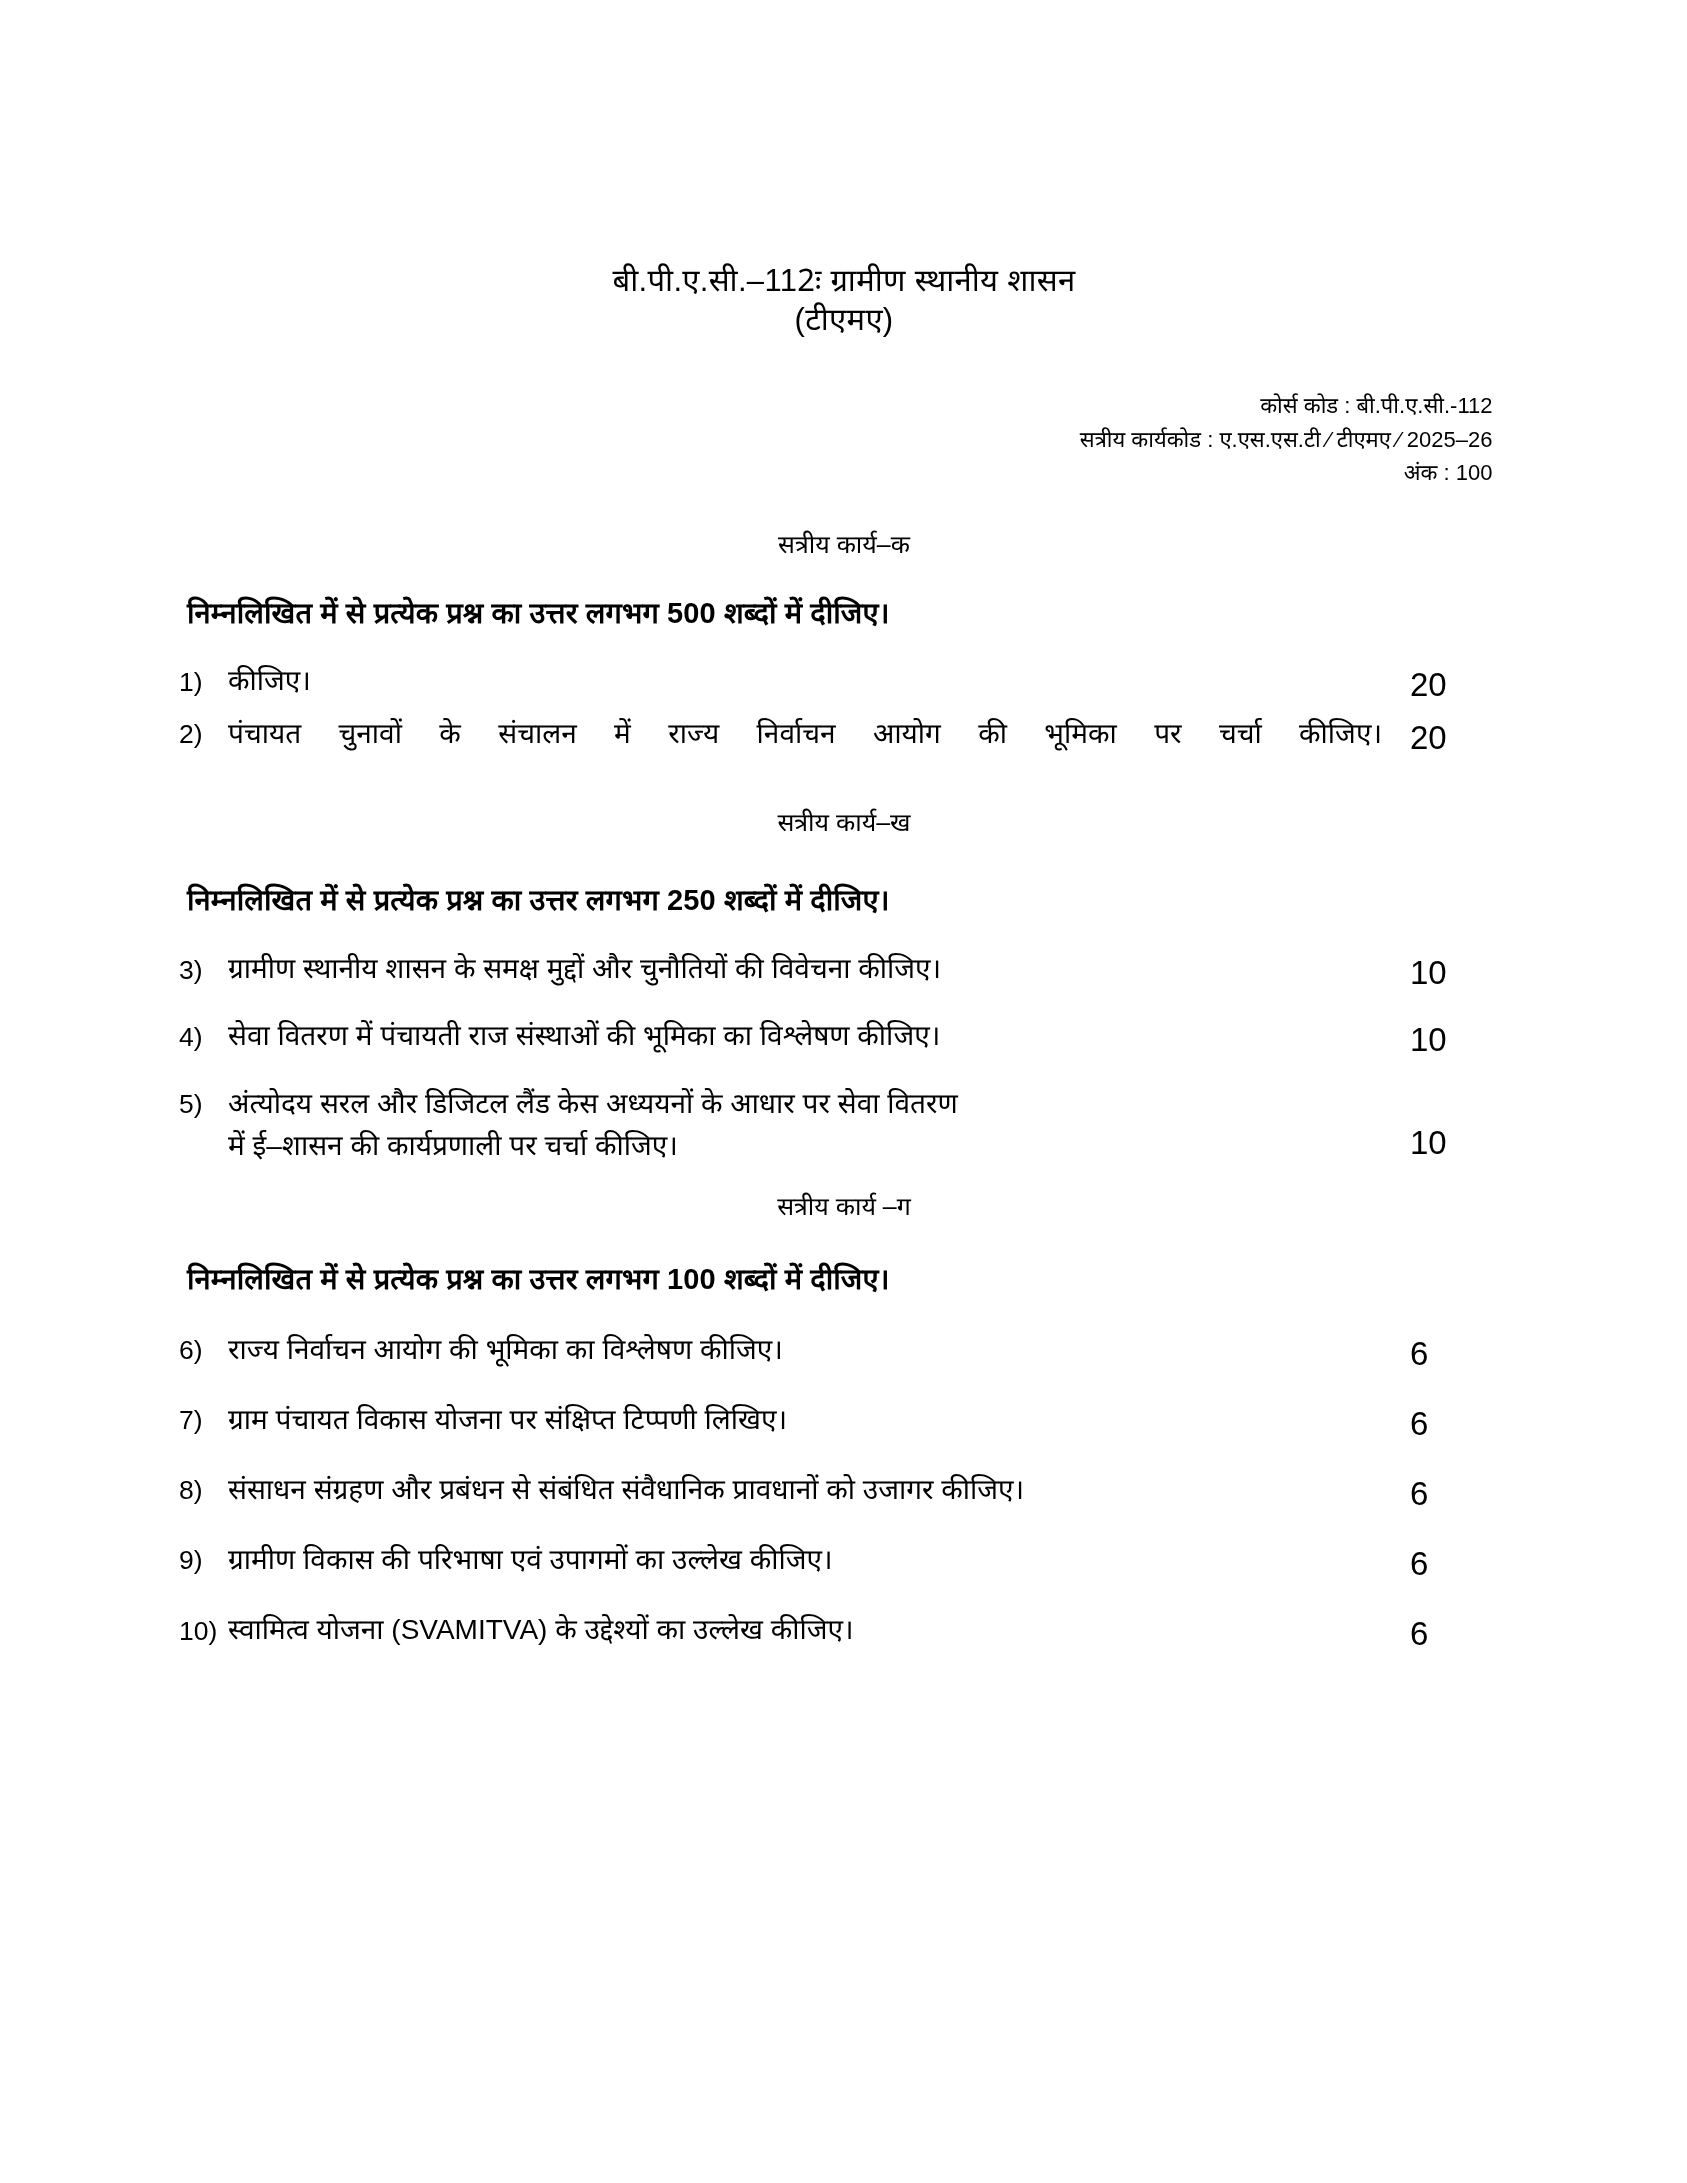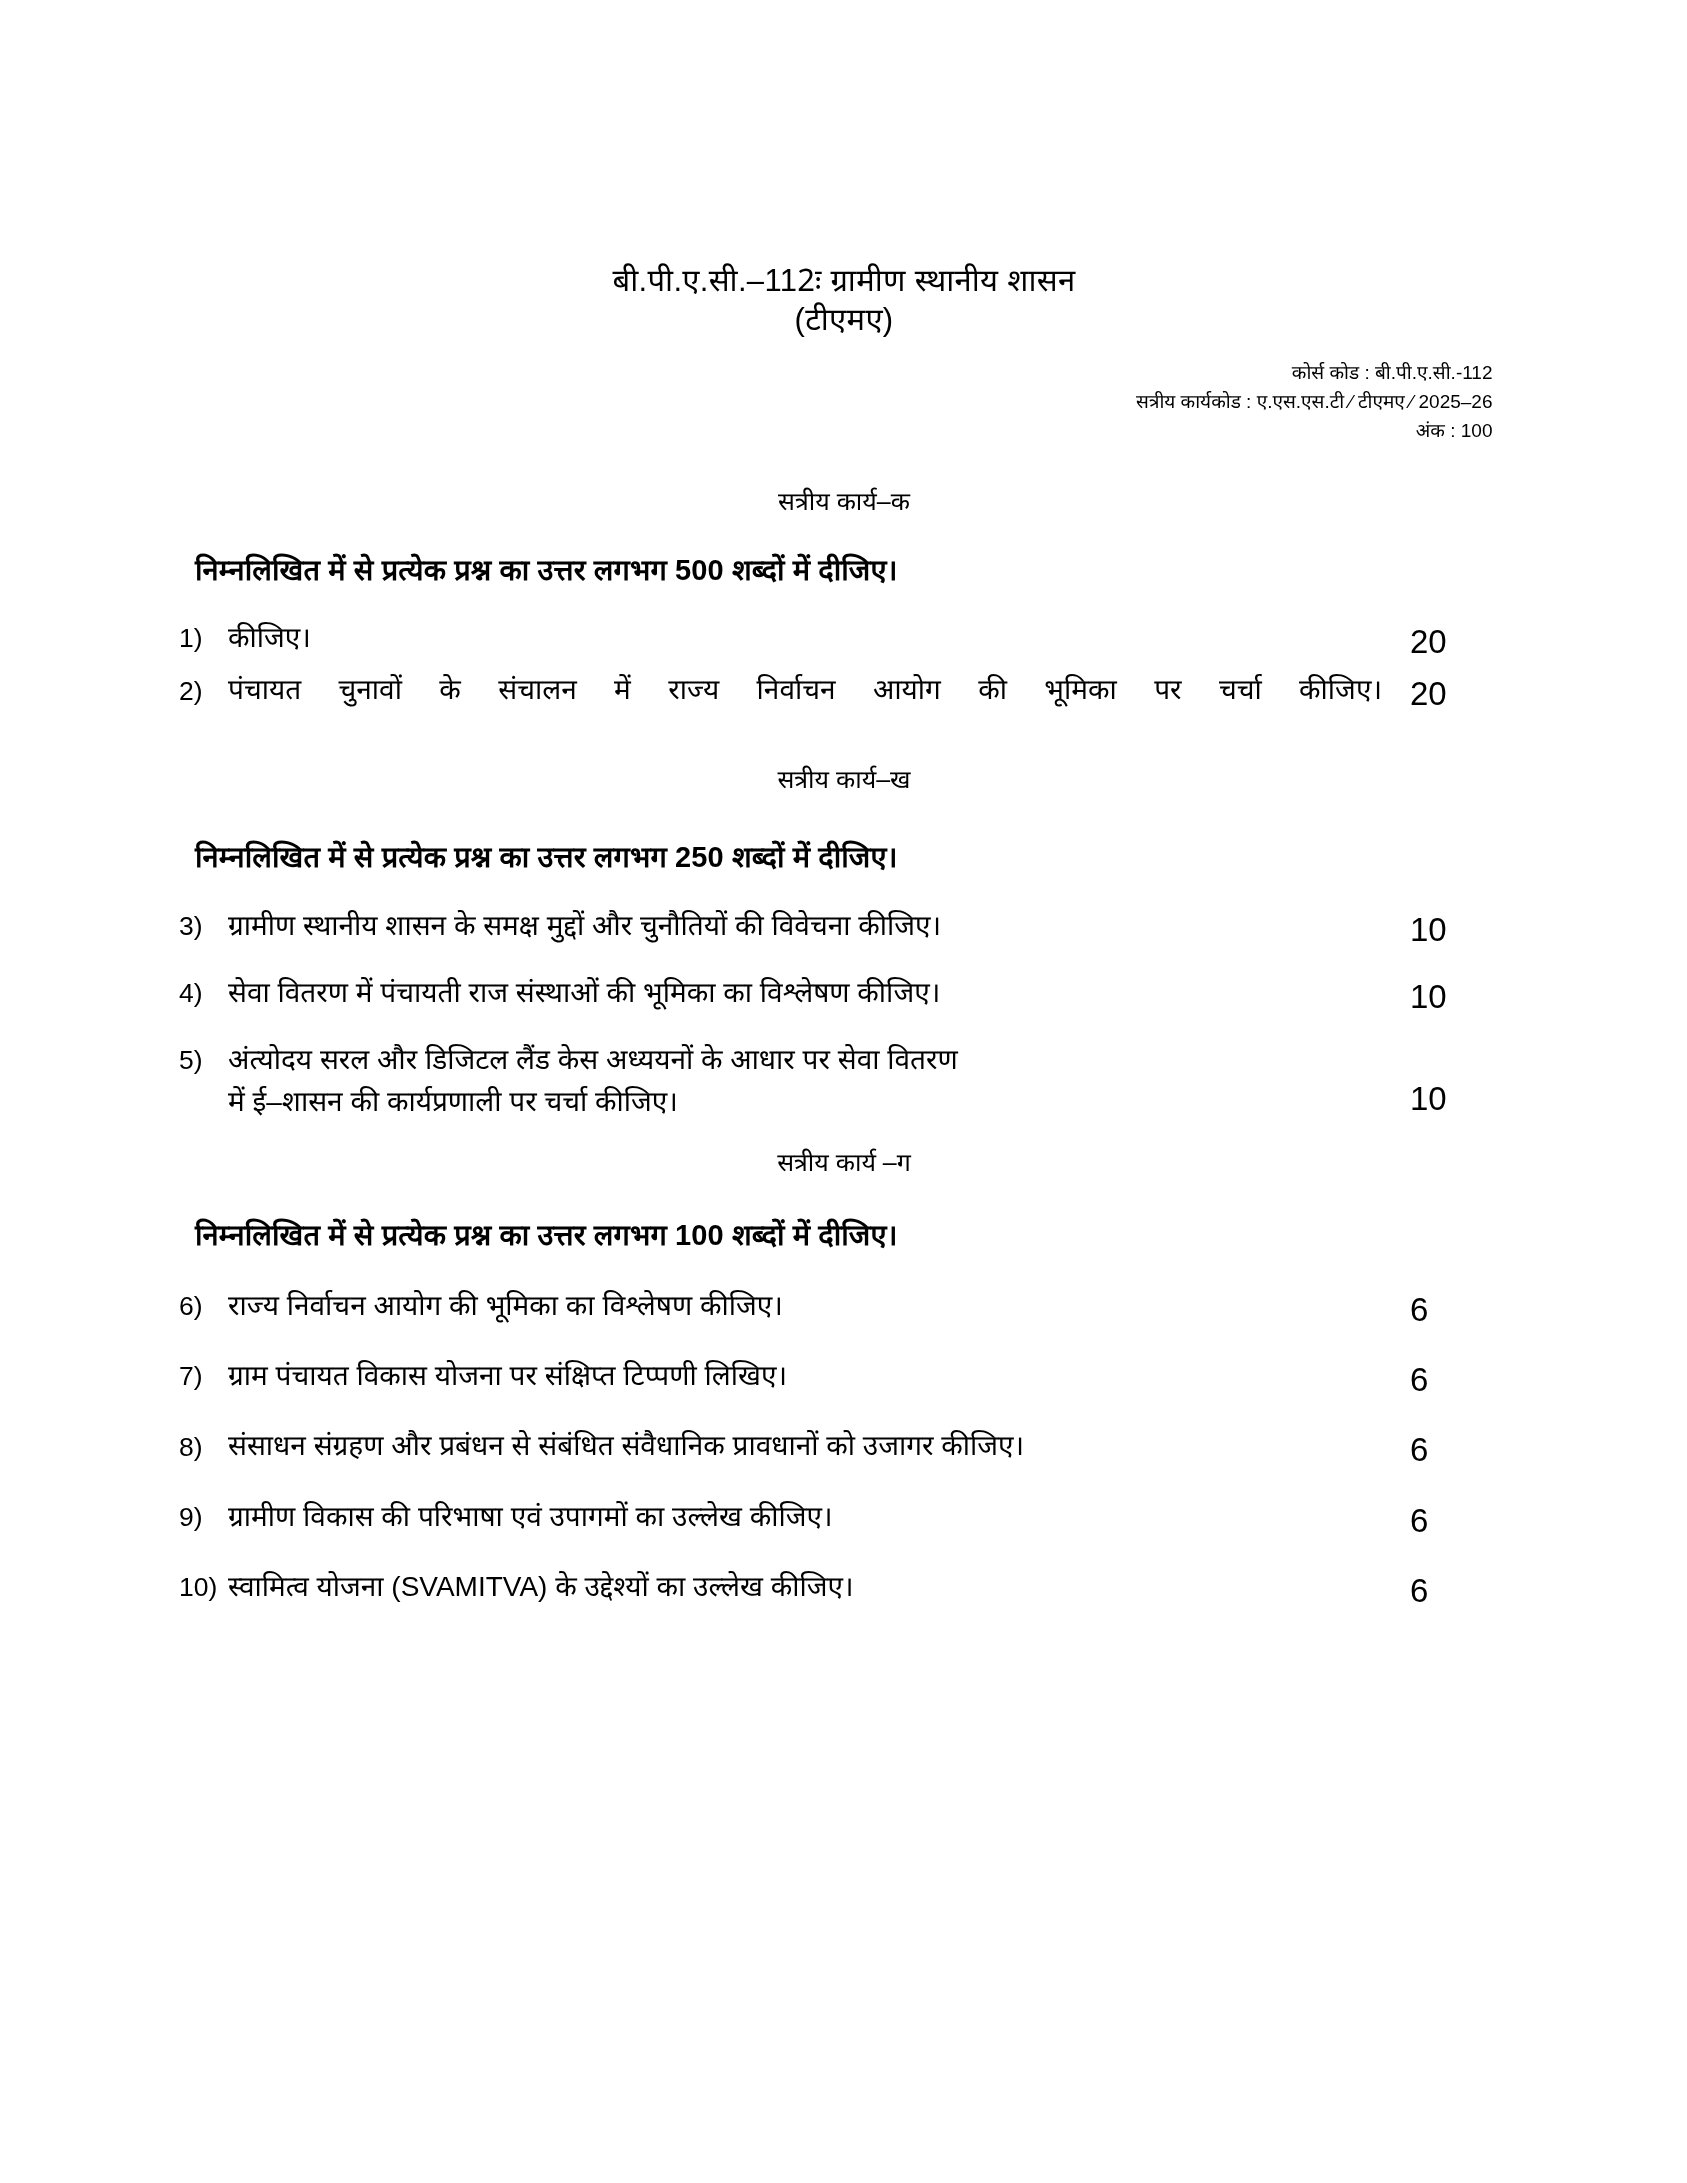--- a/index.html
+++ b/index.html
@@ -36,23 +36,23 @@
     margin: 0;
     padding-top: 261px;
     letter-spacing: 0.3px;
   }
   .doc-title .line2 {
     display: block;
   }
 
   
   .meta-block {
-    margin-top: 20px;
+    margin-top: 50px;
     text-align: right;
-    font-size: 19px;
+    font-size: 22px;
     line-height: 1.52;
     padding-right: 16.5px;
   }
   .meta-line {
     display: block;
     white-space: nowrap;
   }
 
   
   .section-heading {
@@ -62,21 +62,21 @@
     font-weight: 400;
   }
   .sec-a-head  { margin-top: 37px; }
   .sec-b-head  { margin-top: 41px; }
   .sec-c-head  { margin-top: 20px; }
 
   
   .instruction {
     font-size: 29px;
     font-weight: 700;
-    margin: 16px;
+    margin: 8px;
     letter-spacing: 0.1px;
   }
   .instr-a { margin-top: 32px; }
   .instr-b { margin-top: 41px; }
   .instr-c { margin-top: 36px; }
 
   
   .qlist {
     margin: 0;
     padding: 0;

